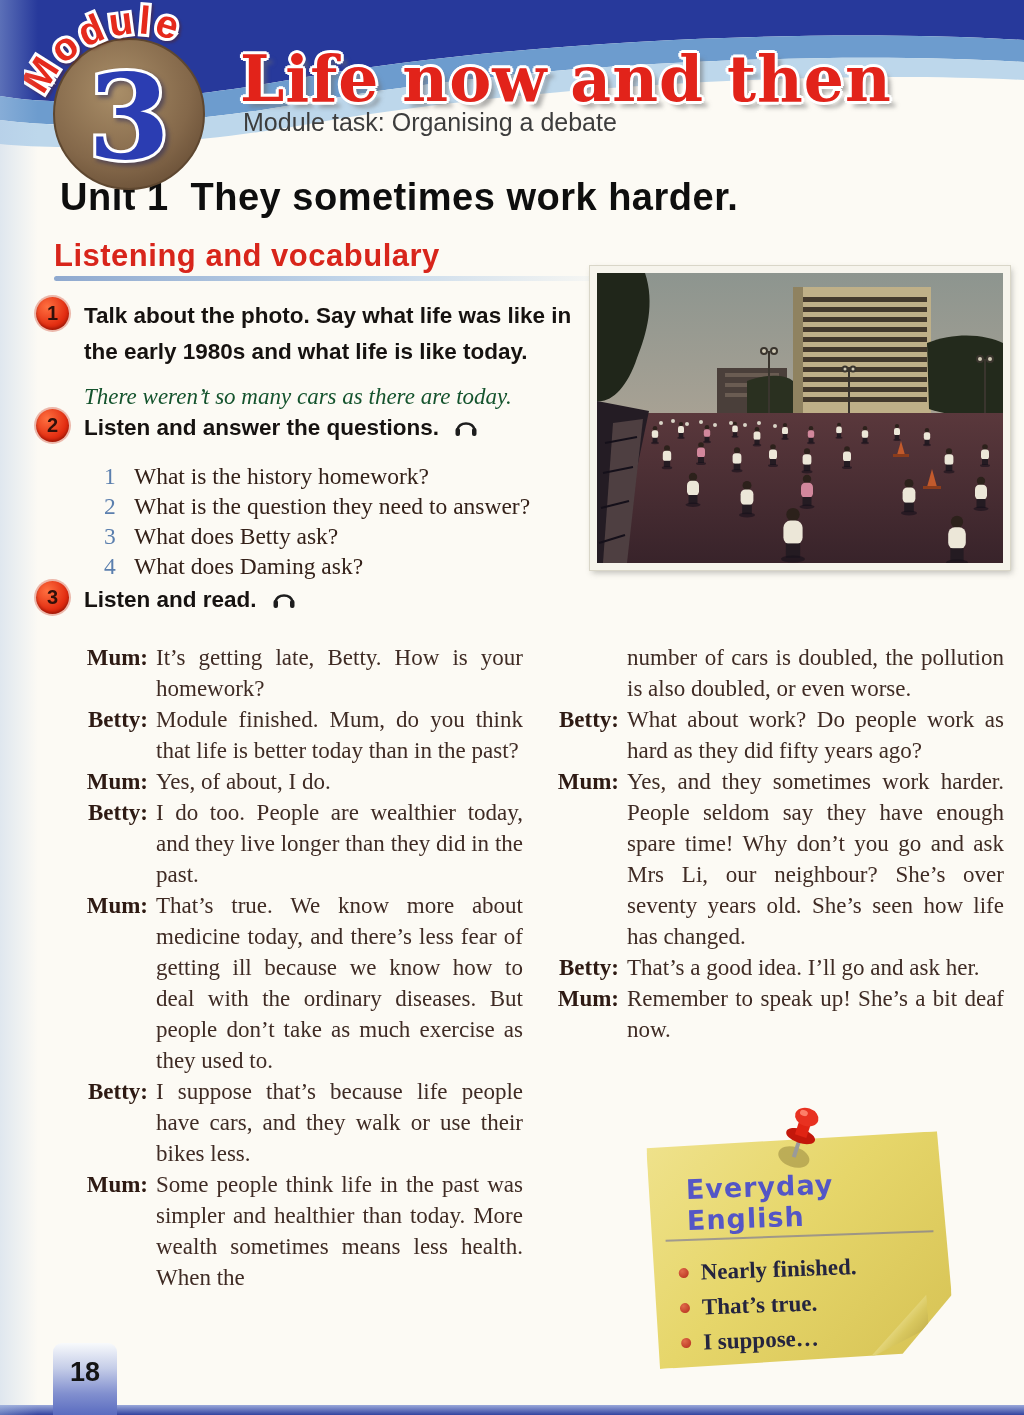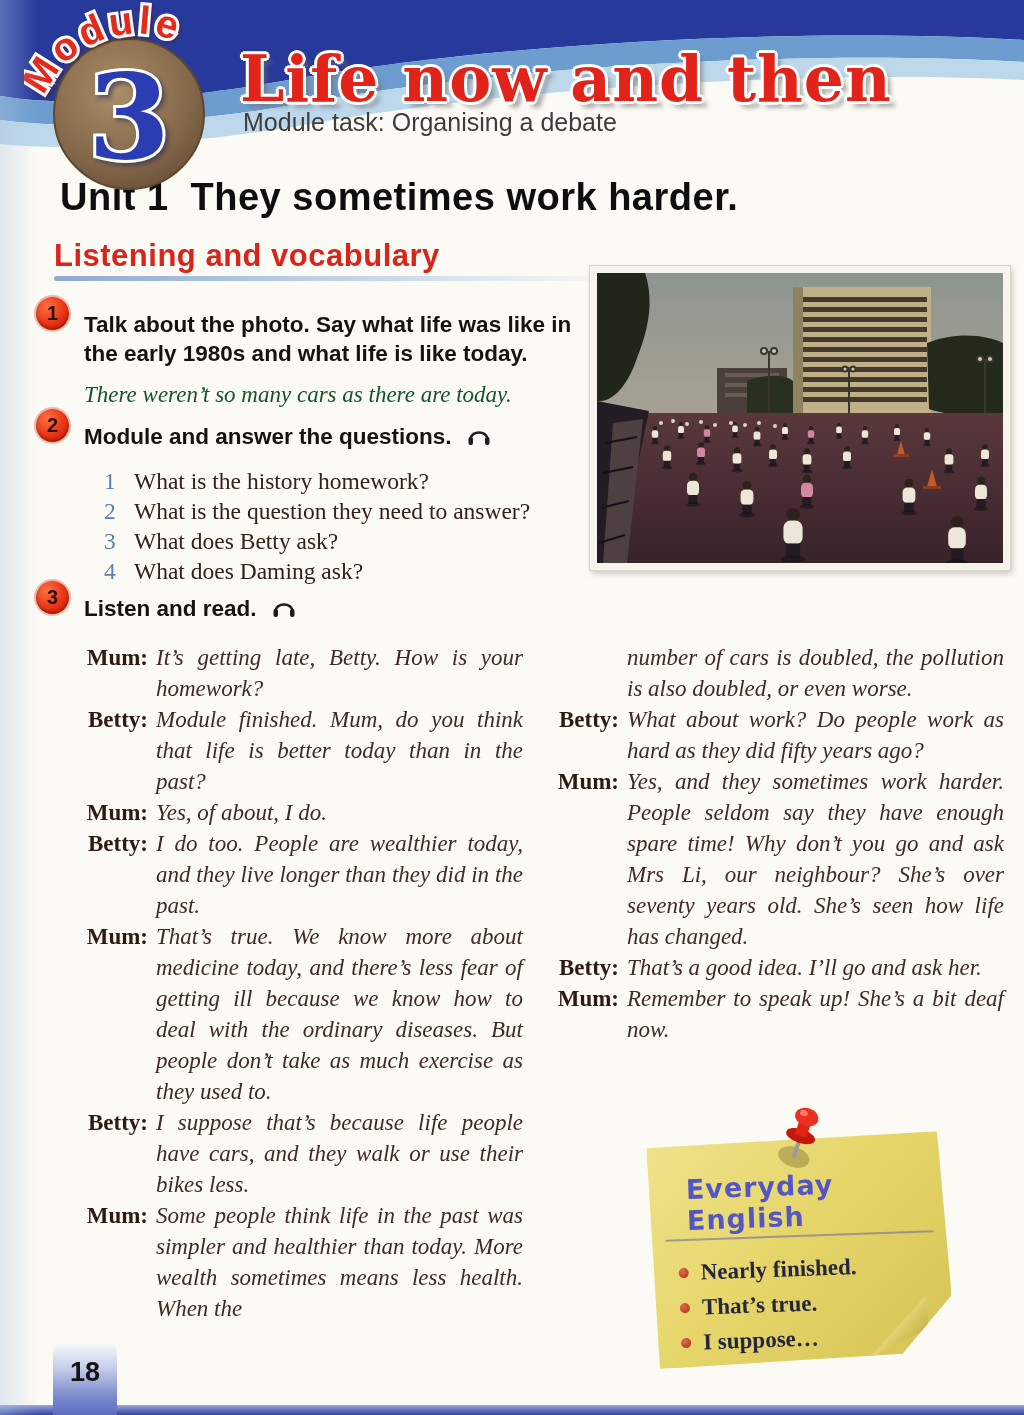--- a/index.html
+++ b/index.html
@@ -44,21 +44,21 @@
   .act2{top:408px; width:560px;}
   .act3{top:580px; width:560px;}
   .num-circle{
     flex:0 0 33px; width:33px; height:33px; border-radius:50%;
     background:radial-gradient(circle at 34% 30%, #ff7040, #e22d11 62%, #a81c07);
     box-shadow:0 0 0 2px rgba(205,60,35,.35), inset 0 -2px 3px rgba(120,10,0,.5);
     color:#31100a; font-weight:bold; font-size:20px;
     display:flex; align-items:center; justify-content:center; margin-right:15px; margin-top:1px;
   }
   .act-body{flex:1;}
-  .instruction{margin:14px 0 0 0; font-size:22.5px; font-weight:bold; color:#161210; line-height:29px; max-width:495px;}
+  .instruction{margin:2px 0 0 0; font-size:22.5px; font-weight:bold; color:#161210; line-height:36px; max-width:495px;}
   .example{margin:14px 0 0 0; font-family:"Liberation Serif", serif; font-style:italic; font-size:23px; color:#14532d;}
   .headphone-icon{display:inline-block; vertical-align:-3px; margin-left:14px;}
   .questions{list-style:none; margin:12px 0 0 0; padding:0 0 0 20px;}
   .questions li{display:flex; font-family:"Liberation Serif", serif; font-size:23.5px; line-height:30px; color:#342119;}
   .questions .qnum{flex:0 0 30px; color:#5b7fae;}
 
   
   .photo{
     position:absolute; left:590px; top:266px; width:420px; height:304px; z-index:2;
     background:#f6f4ec; padding:7px; box-sizing:border-box;
@@ -67,21 +67,21 @@
   .photo svg{display:block;}
 
   
   .dialogue{
     position:absolute; left:0; top:642px; width:1024px; z-index:2;
     display:grid; grid-template-columns:447px 457px; column-gap:24px; padding-left:76px;
     font-family:"Liberation Serif", serif; font-size:23px; line-height:31px; color:#3f2b24;
   }
   .dline{display:flex;justify-content:center;}
   .speaker{flex:0 0 72px; text-align:right; padding-right:8px; font-weight:bold; color:#2e1a13;}
-  .dtext{flex:1; text-align:justify;font-style:italic;}
+  .dtext{flex:1; text-align:justify;}
 
   
   .note-wrap{position:absolute; left:640px; top:1108px; width:340px; height:270px; z-index:3;}
   .note{
     position:absolute; left:10px; top:28px; width:300px; height:228px;
     background:linear-gradient(135deg,#efe28c 0%, #e6d66a 45%, #d6c254 100%);
     transform:rotate(-2deg);
     clip-path:polygon(0% 3%, 97% 0%, 100% 72%, 83% 97%, 2% 100%);
     box-shadow:3px 5px 8px rgba(120,110,70,.5);
   }
@@ -281,21 +281,21 @@
         <polygon points="330,214 335,196 340,214"></polygon>
       </g>
       <rect x="296" y="181" width="16" height="3" fill="#8a3c1c"></rect>
       <rect x="326" y="213" width="18" height="3" fill="#8a3c1c"></rect>
     </svg>
   </div>
 
   <div class="activity act2">
     <div class="num-circle">2</div>
     <div class="act-body">
-      <p class="instruction"><span>Module and answer the questions.</span><span class="headphone-icon"><svg width="26" height="24" viewBox="0 0 26 24">
+      <p class="instruction"><span>Listen and answer the questions.</span><span class="headphone-icon"><svg width="26" height="24" viewBox="0 0 26 24">
               <path d="M4,16 a9.5,9.5 0 0 1 18,0" fill="none" stroke="#1d1d1d" stroke-width="2.4"></path>
               <rect x="2.5" y="14" width="4.5" height="8" rx="2" fill="#1d1d1d"></rect>
               <rect x="19" y="14" width="4.5" height="8" rx="2" fill="#1d1d1d"></rect>
             </svg></span></p>
       <ol class="questions">
         <li>
             <span class="qnum">1</span>
             <span class="qtext">What is the history homework?</span>
           </li>
         <li>

